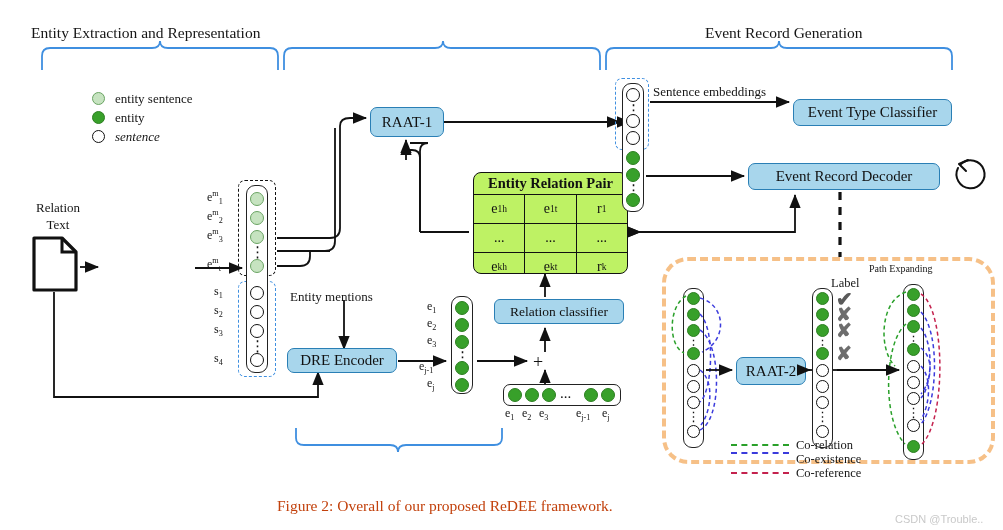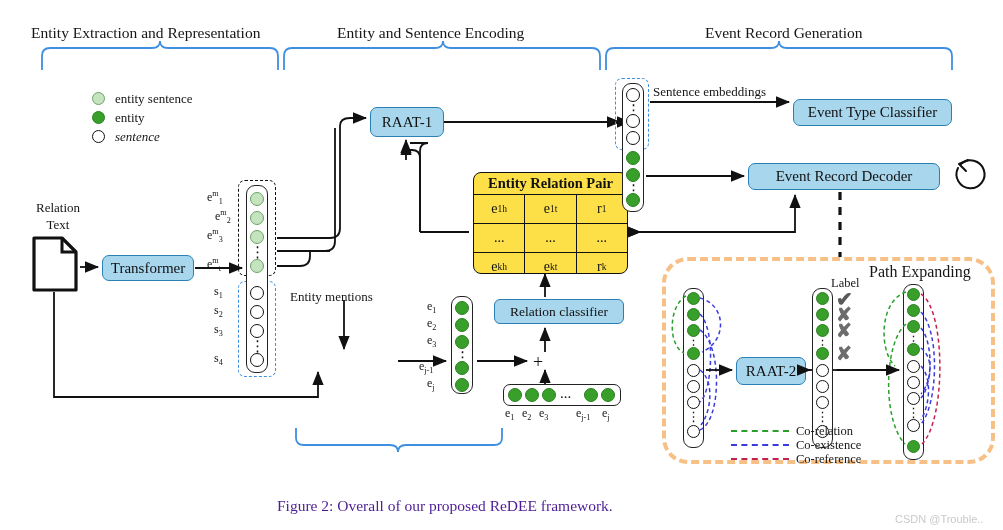--- a/index.html
+++ b/index.html
@@ -5,21 +5,21 @@
   html,body{margin:0;padding:0;background:#ffffff;}
   body{width:1003px;height:530px;position:relative;overflow:hidden;
        font-family:"Liberation Serif", serif;color:#111;}
   #stage{position:absolute;left:0;top:0;width:1003px;height:530px;}
   .abs{position:absolute;}
 
   
   .phase-label{font-size:15.5px;color:#151515;white-space:nowrap;}
   .small-label{font-size:13px;color:#151515;white-space:nowrap;}
   .tiny-label{font-size:12px;color:#151515;white-space:nowrap;}
-  .caption{font-size:15.5px;color:#4c1d95;white-space:nowrap;}
+  .caption{font-size:15.5px;color:#c2410c;white-space:nowrap;}
   .watermark{font-size:11px;color:#c9c9c9;font-family:"Liberation Sans",sans-serif;white-space:nowrap;}
 
   
   .bbox{background:#a8d6ec;border:1.4px solid #2a7fb5;border-radius:7px;
         display:flex;align-items:center;justify-content:center;
         font-size:15px;color:#111;white-space:nowrap;box-sizing:border-box;}
   .bbox.small{font-size:13.5px;border-radius:6px;}
 
   
   .circ{border-radius:50%;box-sizing:border-box;}
@@ -31,21 +31,21 @@
   .capsule{border:1.6px solid #222;border-radius:9px;background:#fff;box-sizing:border-box;}
   .capsule-h{border:1.6px solid #222;border-radius:7px;background:#fff;box-sizing:border-box;}
 
   .dashbox-black{border:1.7px dashed #111;border-radius:7px;box-sizing:border-box;}
   .dashbox-blue{border:1.7px dashed #3f8fe0;border-radius:7px;box-sizing:border-box;}
 
   .vdots{font-size:15px;line-height:4px;color:#111;letter-spacing:0;text-align:center;}
   .hdots{font-size:15px;color:#111;}
 
   
-  .erp{border:1.5px solid #111;border-radius:8px;background:#fde047;overflow:hidden;box-sizing:border-box;}
+  .erp{border:1.5px solid #111;border-radius:8px;background:#bef264;overflow:hidden;box-sizing:border-box;}
   .erp-head{font-weight:bold;font-size:14.5px;text-align:center;border-bottom:1.5px solid #111;
             line-height:20px;height:21px;}
   .erp-row{display:flex;height:28px;border-bottom:1.3px solid #111;}
   .erp-row:last-child{border-bottom:none;}
   .erp-cell{flex:1;display:flex;align-items:center;justify-content:center;
             border-right:1.3px solid #111;font-size:14px;}
   .erp-cell:last-child{border-right:none;}
 
   .orange-box{border:4px dashed #f6c087;border-radius:26px;box-sizing:border-box;}
 
@@ -68,21 +68,20 @@
 
       <path d="M42,70 L42,56 Q42,48 50,48 L152,48 Q160,48 160,41 Q160,48 168,48 L270,48 Q278,48 278,56 L278,70"></path>
 
       <path d="M284,70 L284,56 Q284,48 292,48 L435,48 Q443,48 443,41 Q443,48 451,48 L592,48 Q600,48 600,56 L600,70"></path>
 
       <path d="M606,70 L606,56 Q606,48 614,48 L771,48 Q779,48 779,41 Q779,48 787,48 L944,48 Q952,48 952,56 L952,70"></path>
     </g>
   </svg>
 
   <div class="abs phase-label" style="left:31px;top:24px;">Entity Extraction and Representation</div>
-  <div class="abs phase-label" style="left:337px;top:24px;">Entity and Sentence Encoding</div>
   <div class="abs phase-label" style="left:705px;top:24px;">Event Record Generation</div>
 
   <div class="abs" style="left:92px;top:89px;">
     <div style="display:flex;align-items:center;height:19px;">
       <span class="circ c-mention" style="width:13px;height:13px;"></span>
       <span class="small-label" style="margin-left:10px;">entity sentence</span>
     </div>
     <div style="display:flex;align-items:center;height:19px;">
       <span class="circ c-entity" style="width:13px;height:13px;"></span>
       <span class="small-label" style="margin-left:10px;">entity</span>
@@ -94,42 +93,41 @@
   </div>
 
   <div class="abs small-label" style="left:18px;top:200px;text-align:center;width:80px;">Relation</div>
   <div class="abs small-label" style="left:18px;top:217px;text-align:center;width:80px;">Text</div>
 
   <svg class="abs" style="left:32px;top:236px;" width="46" height="56">
     <path d="M2,2 L30,2 L44,16 L44,54 L2,54 Z" fill="#ffffff" stroke="#111" stroke-width="3.2" stroke-linejoin="round"></path>
     <path d="M30,2 L30,16 L44,16" fill="none" stroke="#111" stroke-width="3"></path>
   </svg>
 
-  <div class="abs bbox" style="left:102px;top:255px;width:92px;height:26px;">Transformer</div>
 
   <div class="abs dashbox-black" style="left:238px;top:180px;width:38px;height:96px;"></div>
 
   <div class="abs dashbox-blue" style="left:238px;top:281px;width:38px;height:96px;"></div>
 
   <div class="abs capsule" style="left:246px;top:185px;width:22px;height:188px;"></div>
 
   <div class="abs circ c-mention" style="left:250px;top:192px;width:14px;height:14px;"></div>
   <div class="abs circ c-mention" style="left:250px;top:211px;width:14px;height:14px;"></div>
   <div class="abs circ c-mention" style="left:250px;top:230px;width:14px;height:14px;"></div>
   <div class="abs vdots" style="left:250px;top:250px;width:14px;">⋮</div>
   <div class="abs circ c-mention" style="left:250px;top:259px;width:14px;height:14px;"></div>
 
   <div class="abs circ c-sentence" style="left:250px;top:286px;width:14px;height:14px;"></div>
   <div class="abs circ c-sentence" style="left:250px;top:305px;width:14px;height:14px;"></div>
   <div class="abs circ c-sentence" style="left:250px;top:324px;width:14px;height:14px;"></div>
   <div class="abs vdots" style="left:250px;top:344px;width:14px;">⋮</div>
   <div class="abs circ c-sentence" style="left:250px;top:353px;width:14px;height:14px;"></div>
 
   <div class="abs tiny-label" style="left:207px;top:189px;">e<sup>m</sup><sub>1</sub></div>
-  <div class="abs tiny-label" style="left:215px;top:208px;">e<sup>m</sup><sub>2</sub></div>
+  <div class="abs tiny-label" style="left:207px;top:208px;">e<sup>m</sup><sub>2</sub></div>
   <div class="abs tiny-label" style="left:207px;top:227px;">e<sup>m</sup><sub>3</sub></div>
   <div class="abs tiny-label" style="left:207px;top:256px;">e<sup>m</sup><sub>t</sub></div>
 
   <div class="abs tiny-label" style="left:214px;top:284px;">s<sub>1</sub></div>
   <div class="abs tiny-label" style="left:214px;top:303px;">s<sub>2</sub></div>
   <div class="abs tiny-label" style="left:214px;top:322px;">s<sub>3</sub></div>
   <div class="abs tiny-label" style="left:214px;top:351px;">s<sub>4</sub></div>
 
   <svg class="abs" style="left:0;top:0;" width="1003" height="530">
     <defs>
@@ -185,20 +183,21 @@
       <path d="M277,251 L325,251 Q335,251 335,241 L335,128"></path>
     </g>
 
     <g fill="none" stroke="#111" stroke-width="1.8" marker-end="url(#ah)">
       <path d="M444,122 L630,122"></path>
     </g>
   </svg>
 
   <div class="abs small-label" style="left:290px;top:289px;">Entity mentions</div>
 
+  <div class="abs bbox" style="left:287px;top:348px;width:110px;height:25px;">DRE Encoder</div>
 
   <div class="abs bbox" style="left:370px;top:107px;width:74px;height:30px;">RAAT-1</div>
 
   <div class="abs capsule" style="left:451px;top:296px;width:22px;height:98px;"></div>
   <div class="abs circ c-entity" style="left:455px;top:301px;width:14px;height:14px;"></div>
   <div class="abs circ c-entity" style="left:455px;top:318px;width:14px;height:14px;"></div>
   <div class="abs circ c-entity" style="left:455px;top:335px;width:14px;height:14px;"></div>
   <div class="abs vdots" style="left:455px;top:355px;width:14px;">⋮</div>
   <div class="abs circ c-entity" style="left:455px;top:361px;width:14px;height:14px;"></div>
   <div class="abs circ c-entity" style="left:455px;top:378px;width:14px;height:14px;"></div>
@@ -284,21 +283,21 @@
     </g>
 
     <g fill="none" stroke="#111" stroke-width="3.2" stroke-dasharray="8,7">
       <path d="M840,192 L840,257"></path>
     </g>
   </svg>
 
   <div class="abs orange-box" style="left:662px;top:257px;width:333px;height:207px;"></div>
 
   <div class="abs tiny-label" style="left:831px;top:276px;font-size:12.5px;">Label</div>
-  <div class="abs tiny-label" style="left:869px;top:263px;font-size:16px;">Path Expanding</div>
+  <div class="abs tiny-label" style="left:869px;top:263px;font-size:10px;">Path Expanding</div>
 
   <div class="abs capsule" style="left:683px;top:288px;width:21px;height:160px;"></div>
   <div class="abs circ c-entity" style="left:687px;top:292px;width:13px;height:13px;"></div>
   <div class="abs circ c-entity" style="left:687px;top:308px;width:13px;height:13px;"></div>
   <div class="abs circ c-entity" style="left:687px;top:324px;width:13px;height:13px;"></div>
   <div class="abs vdots" style="left:687px;top:343px;width:13px;font-size:13px;">⋮</div>
   <div class="abs circ c-entity" style="left:687px;top:347px;width:13px;height:13px;"></div>
   <div class="abs circ c-sentence" style="left:687px;top:364px;width:13px;height:13px;"></div>
   <div class="abs circ c-sentence" style="left:687px;top:380px;width:13px;height:13px;"></div>
   <div class="abs circ c-sentence" style="left:687px;top:396px;width:13px;height:13px;"></div>
@@ -361,26 +360,26 @@
       <path d="M706,370 L732,370"></path>
       <path d="M808,370 L810,370"></path>
       <path d="M837,370 L899,370"></path>
     </g>
     <g fill="none" stroke="#111" stroke-width="1.8">
       <path d="M806,370 L812,370"></path>
       <path d="M833,370 L840,370"></path>
     </g>
   </svg>
 
-  <div class="abs" style="left:731px;top:424px;">
+  <div class="abs" style="left:731px;top:438px;">
     <div style="display:flex;align-items:center;height:14px;">
       <span class="leg-line" style="border-color:#2aa02a;"></span>
       <span class="tiny-label" style="margin-left:7px;font-size:12.5px;">Co-relation</span>
     </div>
-    <div style="display:flex;align-items:center;height:14px;">
+    <div style="display:flex;height:14px;">
       <span class="leg-line" style="border-color:#3b3bdc;"></span>
       <span class="tiny-label" style="margin-left:7px;font-size:12.5px;">Co-existence</span>
     </div>
     <div style="display:flex;align-items:center;height:14px;">
       <span class="leg-line" style="border-color:#c4224e;"></span>
       <span class="tiny-label" style="margin-left:7px;font-size:12.5px;">Co-reference</span>
     </div>
   </div>
 
   <svg class="abs" style="left:0;top:0;" width="1003" height="530">

